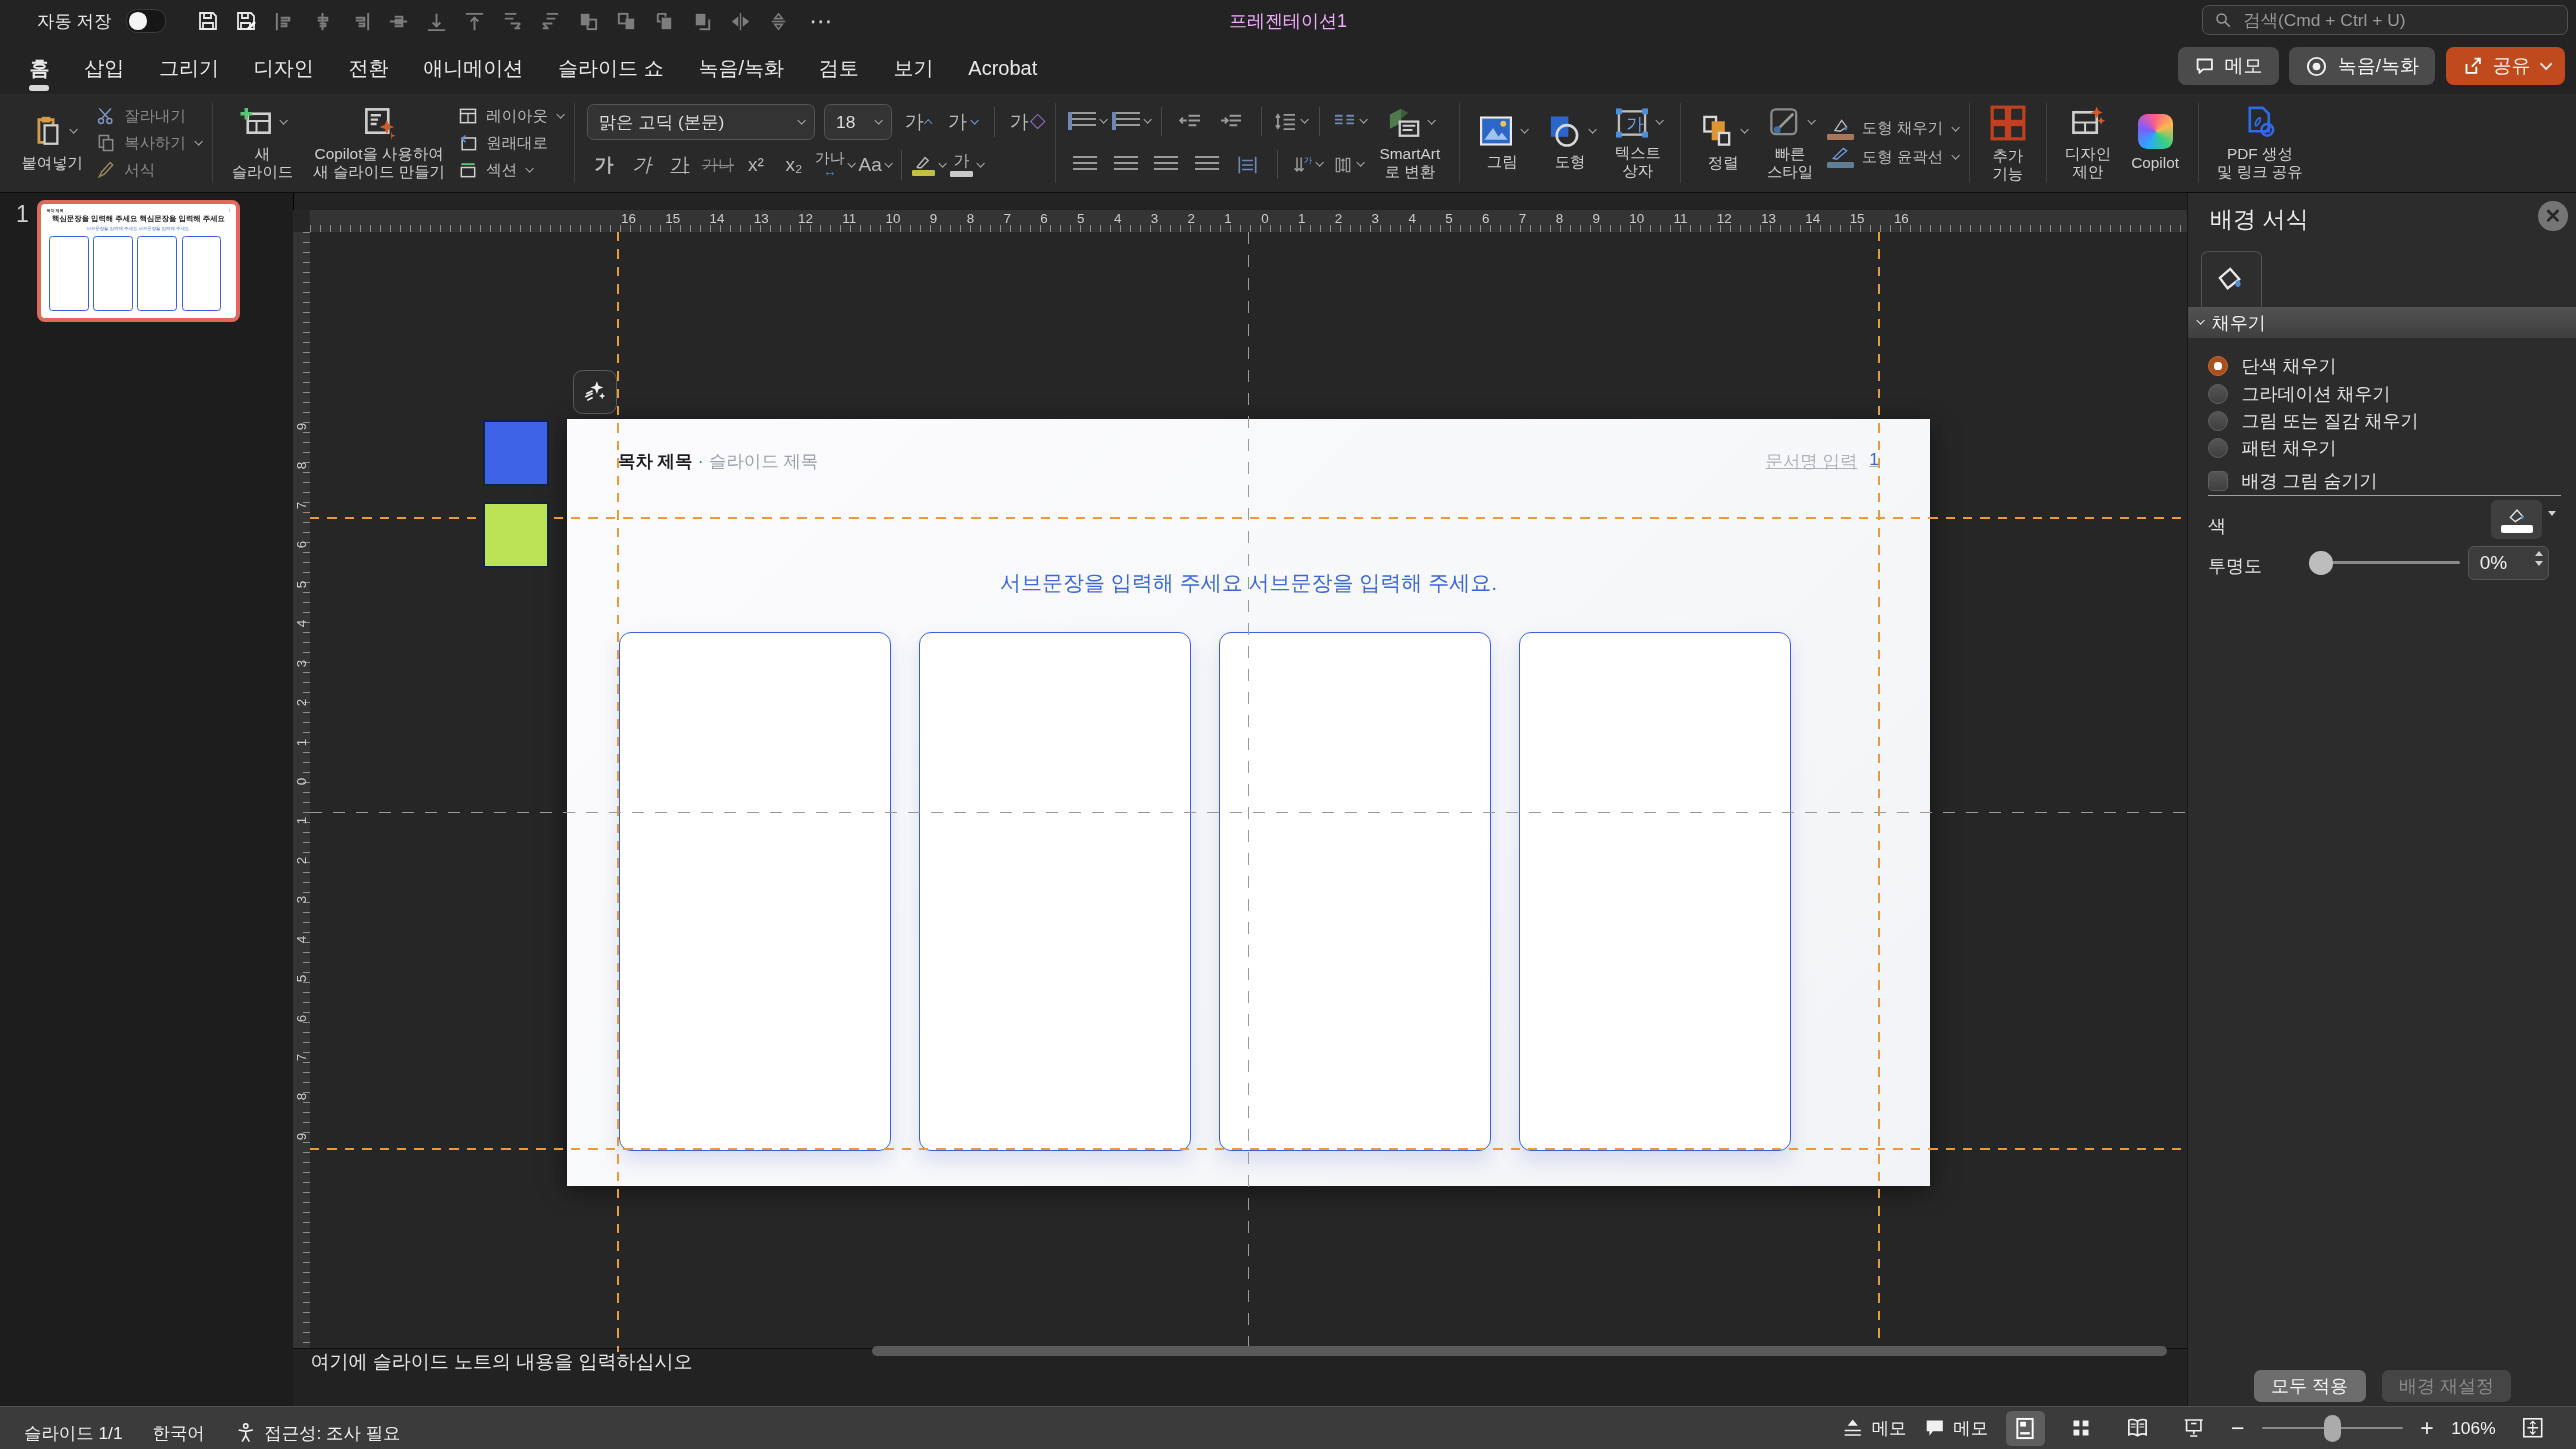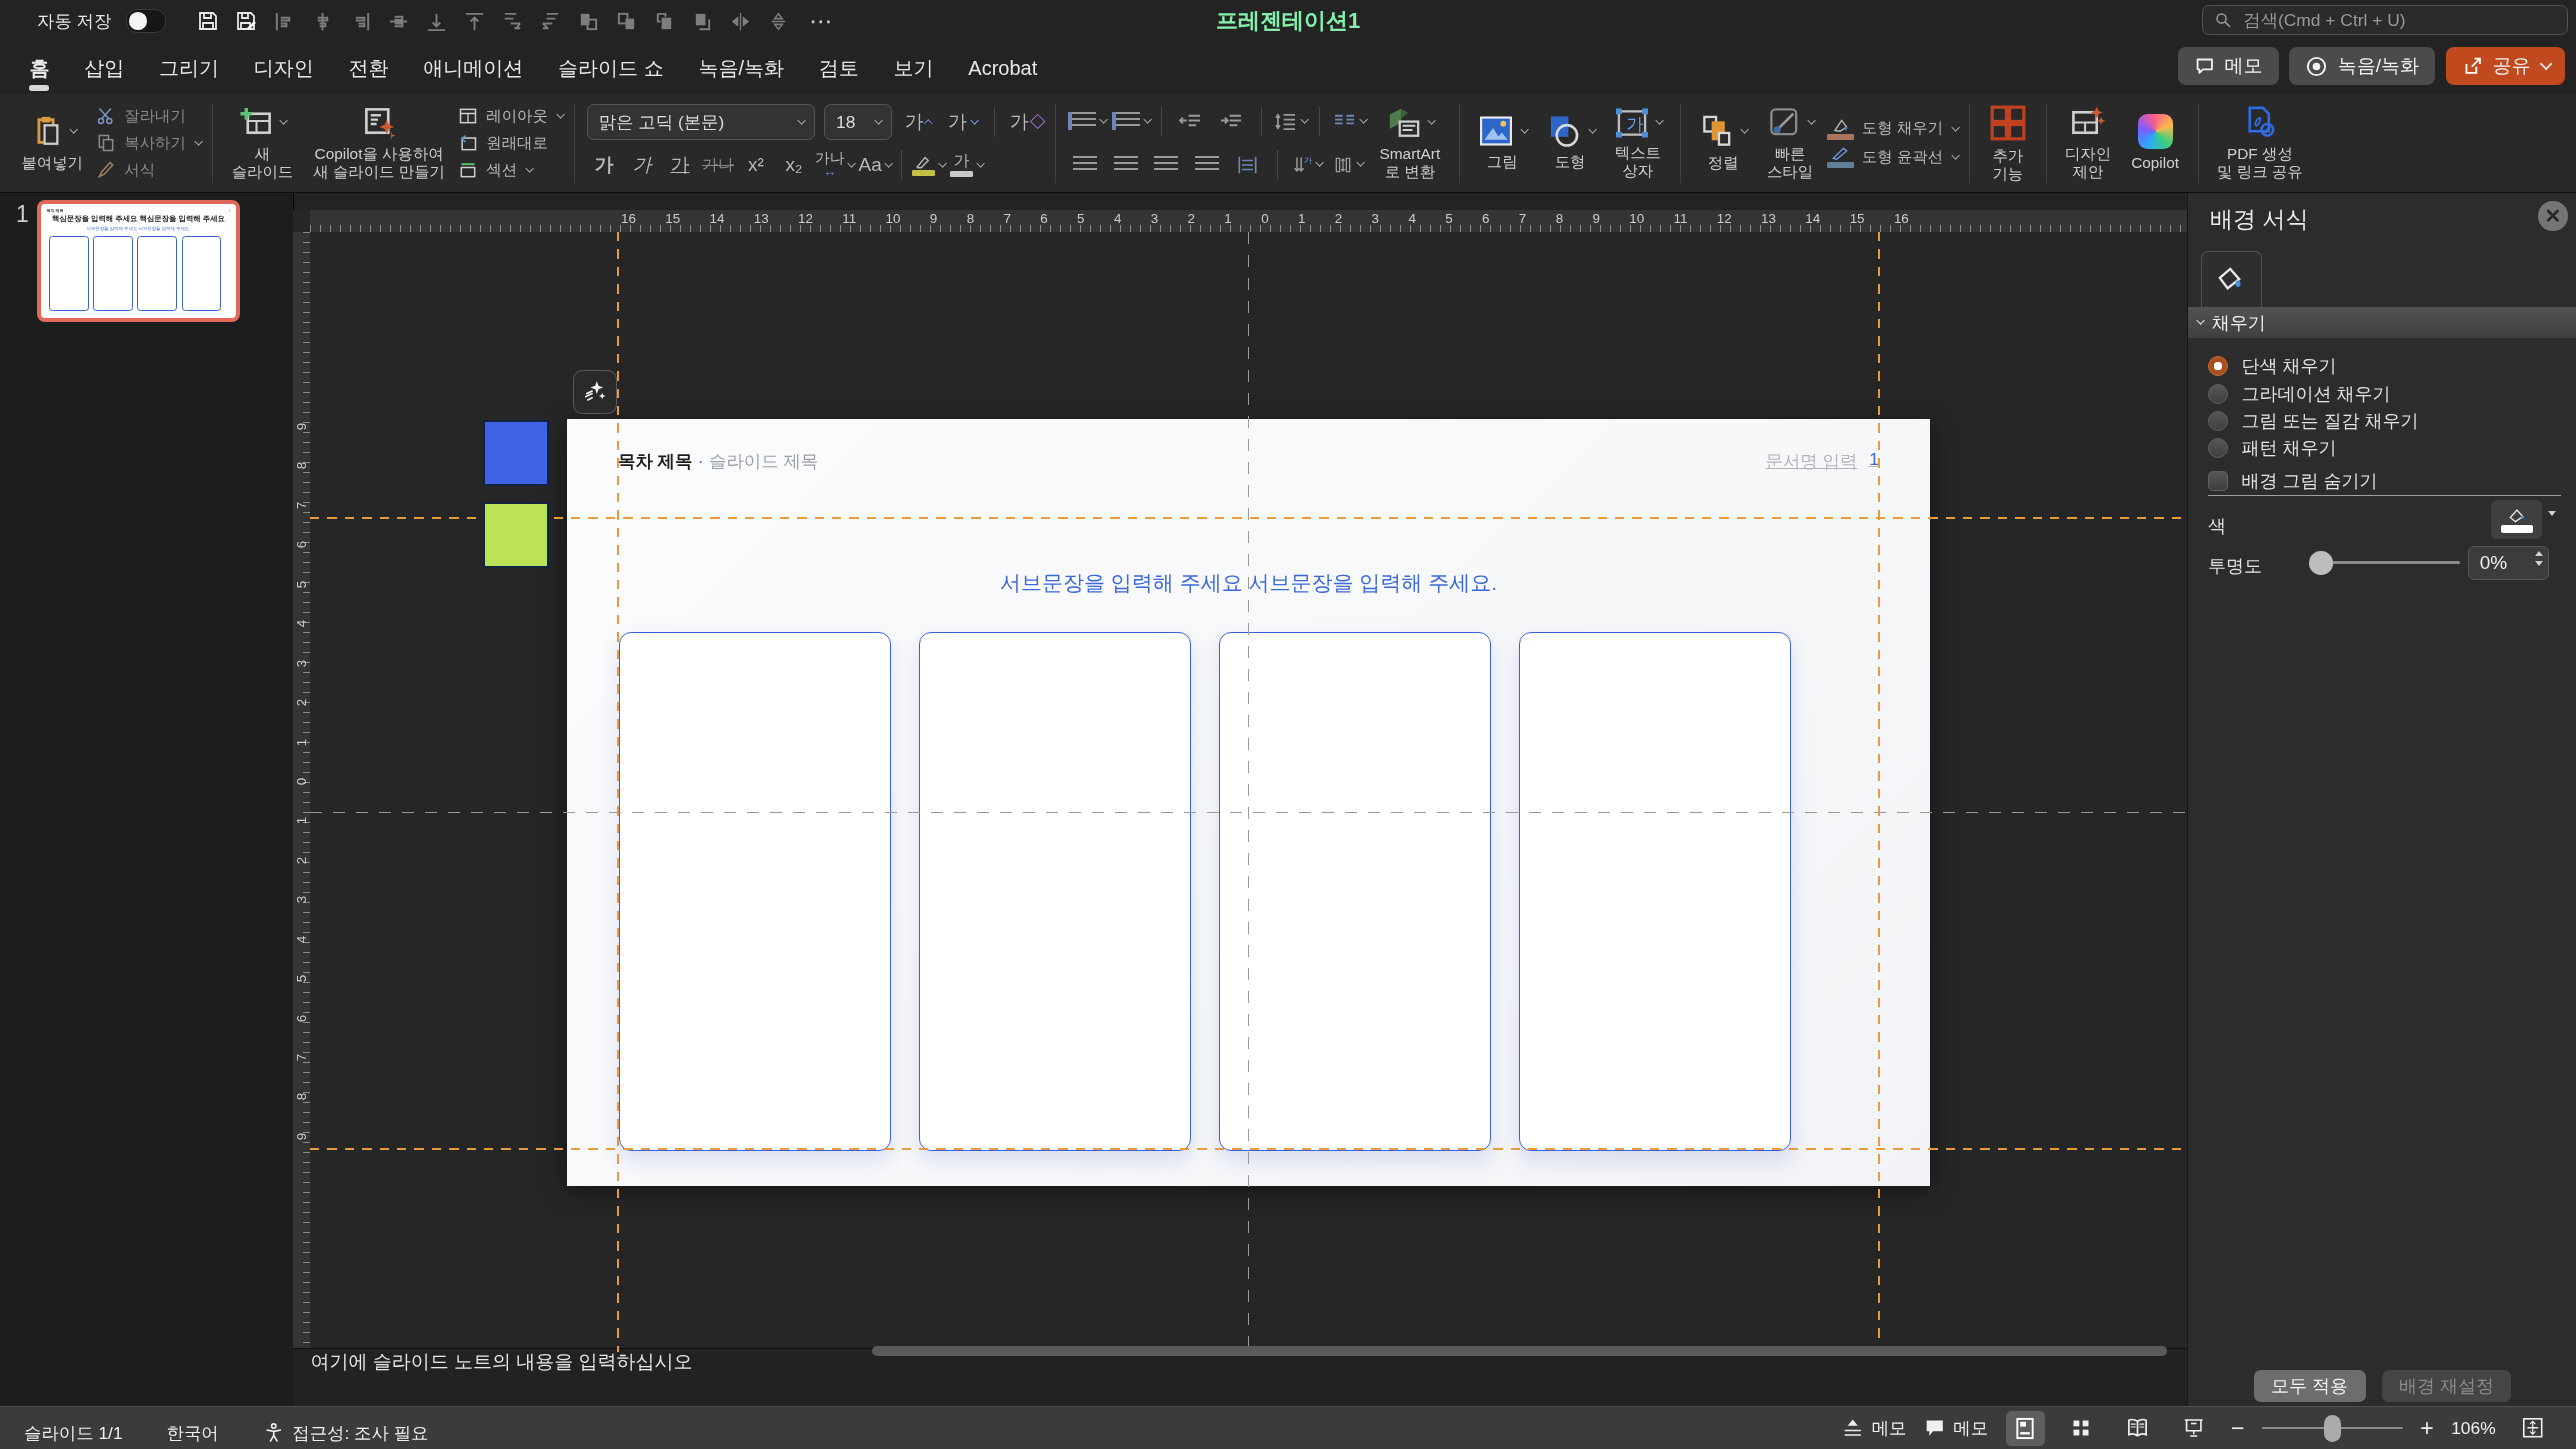--- a/index.html
+++ b/index.html
@@ -8,21 +8,21 @@
   .col{display:flex;flex-direction:column;}
   .pre{white-space:pre-line;}
 
   
   .titlebar{position:absolute;left:0;top:0;width:2576px;height:42px;background:#232323;display:flex;align-items:center;padding-left:37px;box-sizing:border-box;}
   .autosave{font-size:17.4px;color:#e6e6e6;margin-right:14.8px;}
   .toggle{width:38px;height:21.5px;border-radius:10.7px;background:#161616;border:0.7px solid #3c3c3c;position:relative;margin-right:23px;}
   .toggle .knob{position:absolute;left:2px;top:2px;width:17.4px;height:17.4px;border-radius:50%;background:#f4f4f4;}
   .qat{width:38px;height:29.5px;display:flex;align-items:center;justify-content:center;}
   .more{font-size:23px;color:#cfcfcf;margin-left:12px;letter-spacing:1.3px;}
-  .doc-title{position:absolute;left:50%;transform:translateX(-50%);top:0;height:42px;display:flex;align-items:center;font-size:22px;color:#86efac;font-weight:bold;}
+  .doc-title{position:absolute;left:50%;transform:translateX(-50%);top:0;height:42px;display:flex;align-items:center;font-size:18px;color:#f0abfc;}
   .search{position:absolute;right:8px;top:5.4px;width:366px;height:29.5px;border:0.7px solid #525252;border-radius:6.7px;background:#2b2b2b;display:flex;align-items:center;gap:9.4px;padding:0 10.7px;box-sizing:border-box;}
   .search input{background:transparent;border:none;outline:none;color:#bef264;font-size:17.4px;font-family:inherit;width:100%;}
   .search input::placeholder{color:#9a9a9a;}
 
   
   .tabsrow{position:absolute;left:0;top:42px;width:2576px;height:52px;display:flex;align-items:center;padding-left:12px;box-sizing:border-box;}
   .tab{height:52px;padding:0 17.4px;display:flex;flex-direction:column;align-items:center;justify-content:center;font-size:20px;color:#e8e8e8;position:relative;}
   .tab .bar{position:absolute;bottom:3.4px;width:20px;height:5.4px;border-radius:2.7px;background:#d8d8d8;display:none;}
   .tab.active{font-weight:bold;}
   .tab.active .bar{display:block;}
@@ -122,21 +122,21 @@
   .slider{position:absolute;left:124px;top:368px;width:148px;height:3.4px;border-radius:2px;background:#8a8a8a;}
   .slider .sthumb{position:absolute;left:-2.7px;top:-10px;width:23.5px;height:23.5px;border-radius:50%;background:#bdbdbd;}
   .spin{position:absolute;left:280px;top:353px;width:81px;height:34px;background:#3c3c3c;border:0.7px solid #565656;border-radius:6px;display:flex;align-items:center;box-sizing:border-box;padding-left:10.7px;font-size:19px;color:#f0f0f0;}
   .spin .arrows{position:absolute;right:5.4px;top:4px;display:flex;flex-direction:column;gap:4.7px;}
   .p-btns{position:absolute;left:0;bottom:5.4px;width:389px;display:flex;justify-content:center;gap:16px;}
   .pbtn{height:32px;border-radius:6.7px;background:#6d6d6d;color:#f4f4f4;font-size:18px;display:flex;align-items:center;padding:0 17.4px;}
   .pbtn.disabled{background:#454545;color:#8b8b8b;}
 
   
   .statusbar{position:absolute;left:0;top:1406px;width:2576px;height:43px;background:#3b3b3b;border-top:0.7px solid #4f4f4f;display:flex;align-items:center;font-size:17.4px;color:#f0f0f0;box-sizing:border-box;padding:0 24px;}
-  .sb-left{display:flex;align-items:center;gap:44px;margin-top:10px;}
+  .sb-left{display:flex;align-items:center;gap:30px;margin-top:10px;}
   .sb-right{margin-left:auto;display:flex;align-items:center;gap:17.4px;}
   .sb-item{display:flex;align-items:center;gap:8px;}
   .viewbtn{width:39px;height:35px;display:flex;align-items:center;justify-content:center;border-radius:5.4px;}
   .viewbtn.active{background:#5e5e5e;}
   .zoomtrack{width:141px;height:2.7px;background:#8a8a8a;border-radius:1.3px;position:relative;}
   .zoomtrack .zthumb{position:absolute;left:62px;top:-12px;width:17.4px;height:27px;border-radius:8.7px;background:#ababab;}
 </style>
 </head>
 <body>
 

